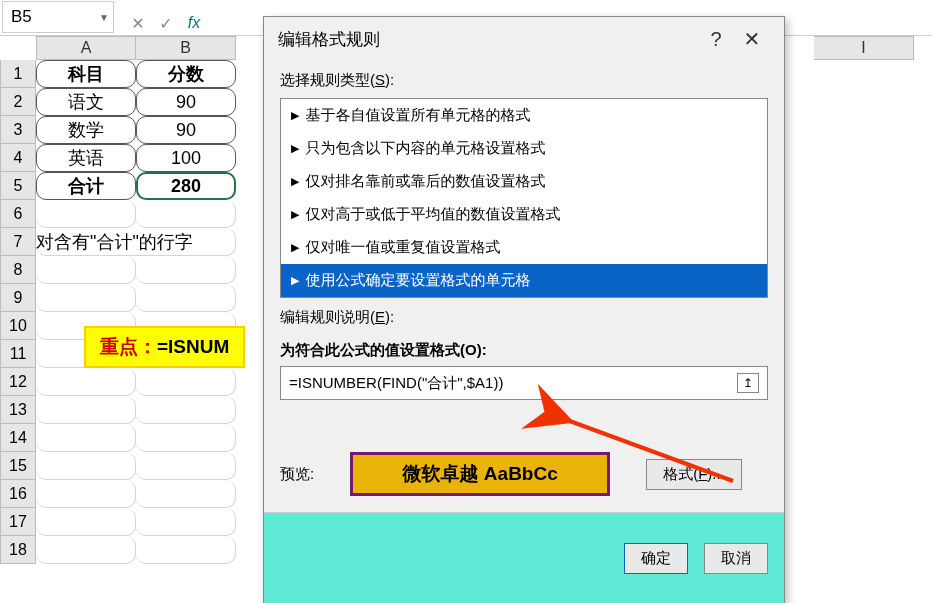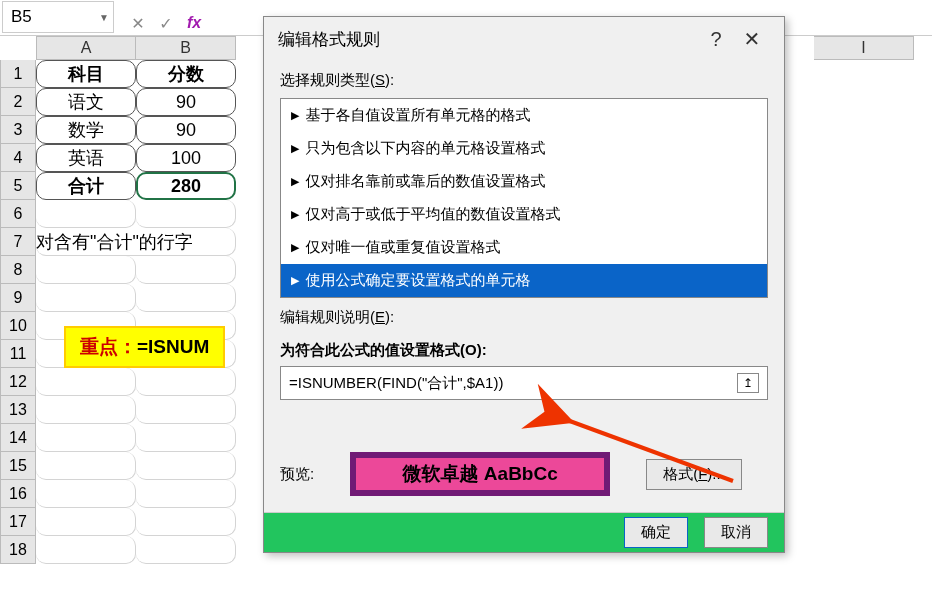--- a/index.html
+++ b/index.html
@@ -4,62 +4,62 @@
 <style>
 * { box-sizing: border-box; margin: 0; padding: 0; font-family: "Microsoft YaHei", Arial, sans-serif; }
 body { background: #fff; width: 932px; height: 603px; position: relative; overflow: hidden; }
 
 
 .namebox-row { display: flex; align-items: flex-end; height: 36px; border-bottom: 1px solid #ccc; }
 .namebox { width: 112px; height: 32px; border: 1px solid #ccc; margin: 2px; display: flex; align-items: center; padding: 0 8px; font-size: 17px; position: relative; background: #fff; }
 .namebox .dd { position: absolute; right: 4px; color: #666; font-size: 10px; }
 .fx-btns { display: flex; gap: 4px; padding: 0 10px; }
 .fx-btn { width: 24px; height: 24px; display: flex; align-items: center; justify-content: center; color: #888; font-size: 16px; }
-.fx-btn.fx { font-style: italic; font-weight: bold; color: #a21caf; }
+.fx-btn.fx { font-style: italic; font-weight: normal; color: #0f766e; }
 
 
 .sheet { position: relative; }
 .colheads { display: flex; margin-left: 36px; }
 .colhead { width: 100px; height: 24px; background: #e6e6e6; border: 1px solid #bbb; border-left: none; display: flex; align-items: center; justify-content: center; font-size: 16px; color: #333; }
 .colhead:first-child { border-left: 1px solid #bbb; }
 .colhead.I { width: 100px; margin-left: auto; position: absolute; right: 18px; }
 .rows-container { position: relative; }
 .row { display: flex; height: 28px; }
 .rownum { width: 36px; background: #e6e6e6; border: 1px solid #bbb; border-top: none; display: flex; align-items: center; justify-content: center; font-size: 16px; }
 .cell { width: 100px; height: 28px; border-right: 1px solid #d4d4d4; border-bottom: 1px solid #d4d4d4; display: flex; align-items: center; justify-content: center; font-size: 18px; background: #fff; border-radius: 10px; }
 .cell.bold { font-weight: bold; }
 .cell.table-border { border: 1px solid #555; }
 .cell.selected { border: 2px solid #217346; }
 .row7 .cell:first-of-type { justify-content: flex-start; padding-left: 4px; width: 200px; }
 
 
-.yellow-note { position: absolute; left: 64px; top: 326px; background: #ffff00; border: 2px solid #fc0; padding: 6px 14px; font-size: 19px; font-weight: bold; color: #c00; }
+.yellow-note { position: absolute; left: 84px; top: 326px; background: #ffff00; border: 2px solid #fc0; padding: 6px 14px; font-size: 19px; font-weight: bold; color: #c00; }
 .yellow-note .lbl { color: #c00; }
 .yellow-note .formula { color: #000; }
 
 
 .dialog { position: absolute; left: 263px; top: 16px; width: 522px; background: #f0f0f0; border: 1px solid #888; box-shadow: 3px 3px 8px rgba(0,0,0,.25); }
 .dlg-title { display: flex; align-items: flex-end; padding: 10px 14px; font-size: 17px; }
 .dlg-title .spacer { flex: 1; }
 .dlg-title .help, .dlg-title .close { width: 36px; text-align: center; font-size: 20px; color: #333; cursor: pointer; }
 .dlg-body { padding: 0 16px 16px; }
 .section-label { font-size: 15px; margin: 10px 0 8px; }
 .section-label .u { text-decoration: underline; }
 .rule-list { border: 1px solid #888; background: #fff; }
 .rule-item { padding: 7px 10px; font-size: 15px; display: flex; align-items: center; gap: 6px; }
 .rule-item.sel { background: #0a64c8; color: #fff; }
 .rule-item .tri { font-size: 11px; }
 .formula-box { background: #fff; border: 1px solid #888; padding: 6px 8px; font-size: 15px; display: flex; align-items: center; margin-top: 6px; }
 .formula-box .input { flex: 1; }
 .formula-box .picker { width: 22px; height: 20px; border: 1px solid #888; display: flex; align-items: center; justify-content: center; font-size: 12px; }
 .preview-row { display: flex; align-items: center; gap: 36px; margin-top: 52px; }
 .preview-row .lbl { font-size: 15px; }
-.preview-box { border: 6px solid #701a75; background: #ec4899; width: 260px; height: 44px; display: flex; align-items: center; justify-content: center; font-size: 19px; font-weight: bold; }
+.preview-box { border: 3px solid #701a75; background: #eab308; width: 260px; height: 44px; display: flex; align-items: center; justify-content: center; font-size: 19px; font-weight: bold; }
 .btn { border: 1px solid #888; background: #e9e9e9; padding: 5px 16px; font-size: 15px; cursor: pointer; }
-.dlg-buttons { display: flex; justify-content: flex-end; gap: 16px; padding: 4px 16px; border-top: 1px solid #ccc; background: #22c55e; }
+.dlg-buttons { display: flex; justify-content: flex-end; gap: 16px; padding: 30px 16px; border-top: 1px solid #ccc; background: #5eead4; }
 
 
 .arrow-layer { position: absolute; left: 263px; top: 16px; width: 522px; height: 100%; pointer-events: none; }
 </style>
 </head>
 <body>
 
 <div class="namebox-row">
   <div class="namebox">
     <span>B5</span>

